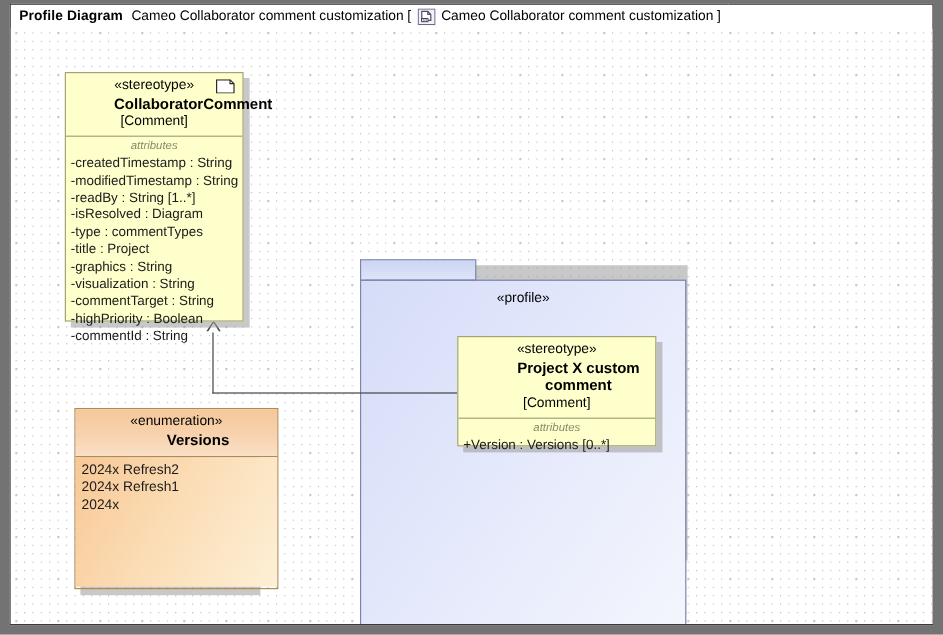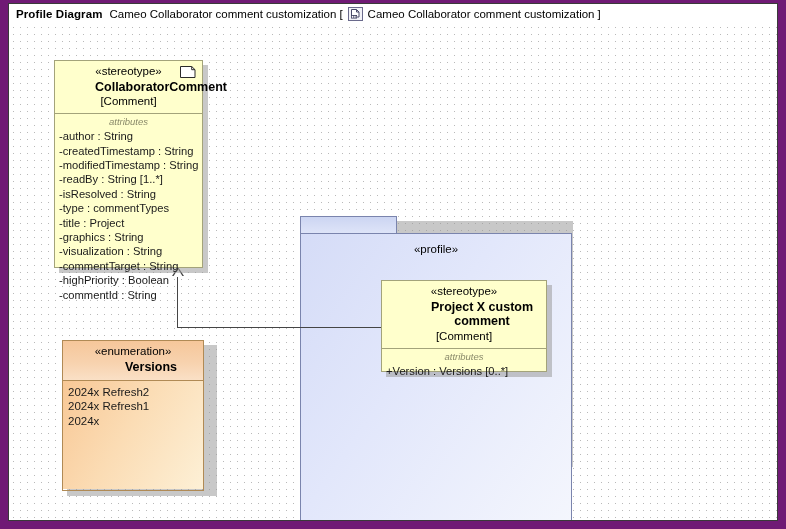--- a/index.html
+++ b/index.html
@@ -12,21 +12,21 @@
     font-family: "Liberation Sans", sans-serif;
     font-size: 11px;
     color: #000;
   }
 
   #app {
     position: relative;
     width: 786px;
     height: 529px;
     overflow: hidden;
-    background: #701a75;
+    background: #737373;
     box-sizing: border-box;
   }
 
   
   .diagram-frame {
     position: absolute;
     left: 8px;
     top: 3px;
     width: 770px;
     height: 518px;
@@ -309,25 +309,24 @@
             <svg width="16" height="12" viewBox="0 0 16 12" xmlns="http://www.w3.org/2000/svg">
               <path d="M0.5 0.5 h11.2 l3.3 3.2 v7.8 h-14.5 z" fill="#ffffff" stroke="#2a2a2a" stroke-width="1"></path>
               <path d="M11.7 0.5 v3.2 h3.3" fill="none" stroke="#2a2a2a" stroke-width="1"></path>
             </svg>
           </span>
         </div>
 
         <div class="compartment compartment-sep">
           <div class="comp-label">attributes</div>
           <div>
-            <div class="attr">-author : String</div>
             <div class="attr">-createdTimestamp : String</div>
             <div class="attr">-modifiedTimestamp : String</div>
             <div class="attr">-readBy : String [1..*]</div>
-            <div class="attr">-isResolved : String</div>
+            <div class="attr">-isResolved : Diagram</div>
             <div class="attr">-type : commentTypes</div>
             <div class="attr">-title : Project</div>
             <div class="attr">-graphics : String</div>
             <div class="attr">-visualization : String</div>
             <div class="attr">-commentTarget : String</div>
             <div class="attr">-highPriority : Boolean</div>
             <div class="attr">-commentId : String</div>
           </div>
         </div>
       </div>
@@ -345,21 +344,21 @@
 
         <div class="compartment compartment-sep">
           <div class="comp-label">attributes</div>
           <div class="attr">+Version : Versions [0..*]</div>
         </div>
       </div>
     </div>
 
     <div class="node">
       <div class="node-shadow" style="left:58px; top:321px; width:150px; height:151px;"></div>
-      <div class="enum-box" style="left:53px; top:316px; width:142px; height:151px;">
+      <div class="enum-box" style="left:53px; top:316px; width:170px; height:151px;">
         <div class="enum-head">
           <div class="guillemet">«enumeration»</div>
           <div class="cls-name">Versions</div>
         </div>
         <div class="enum-body" style="height:108px;">
           <div class="enum-lit">2024x Refresh2</div>
           <div class="enum-lit">2024x Refresh1</div>
           <div class="enum-lit">2024x</div>
         </div>
       </div>

